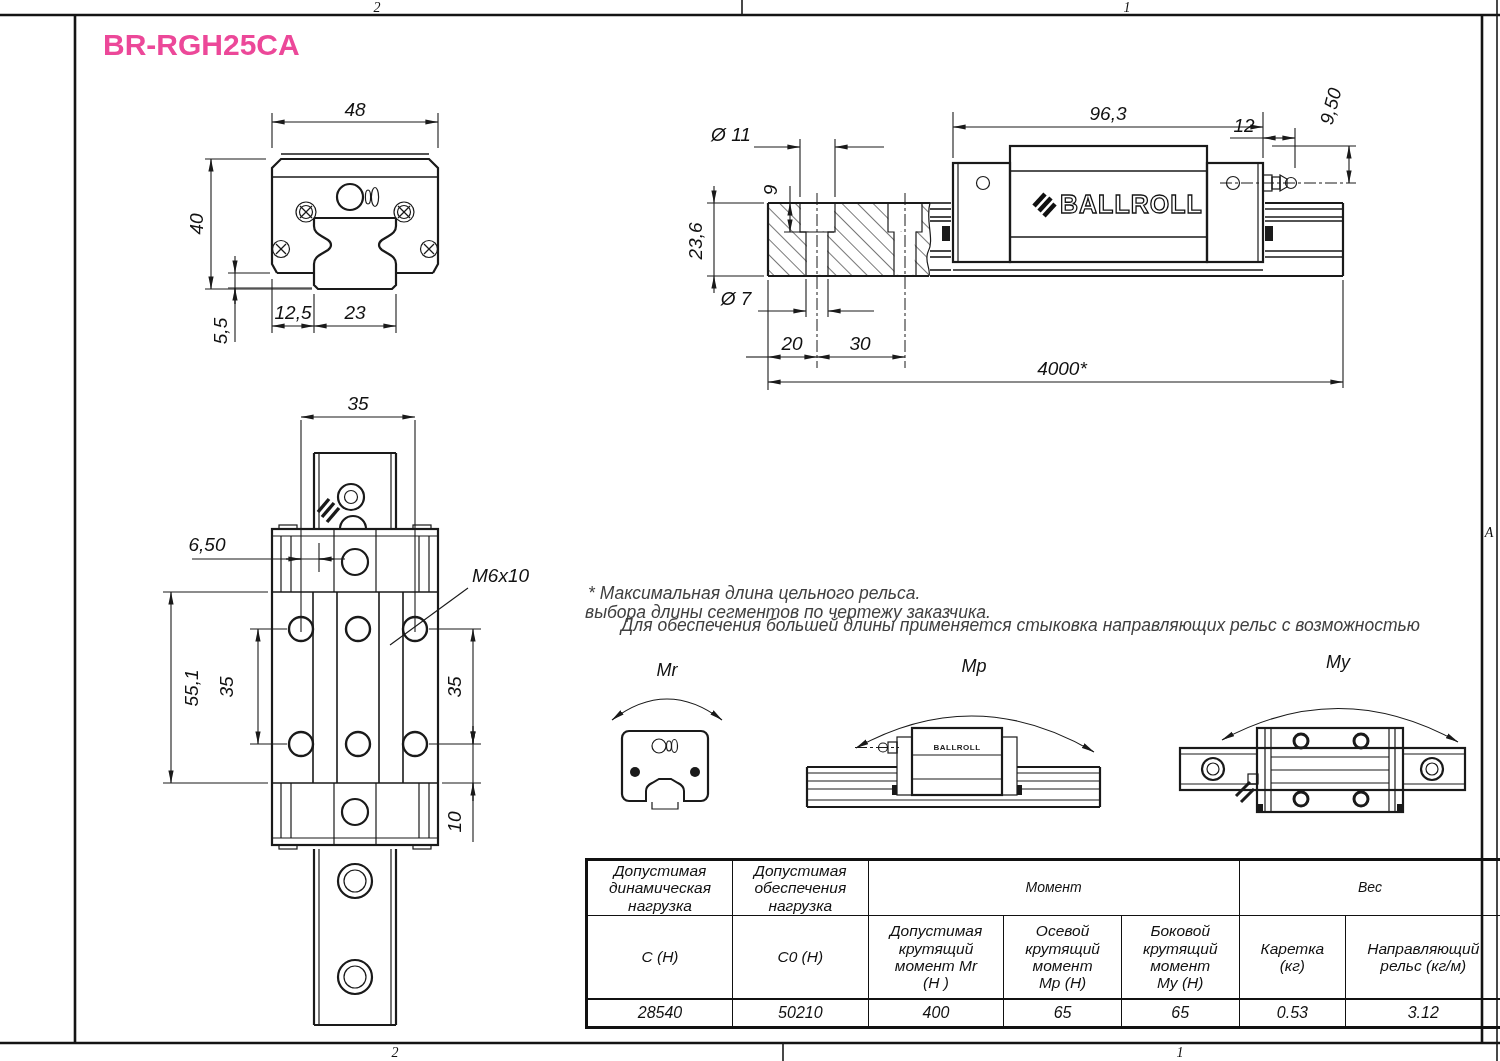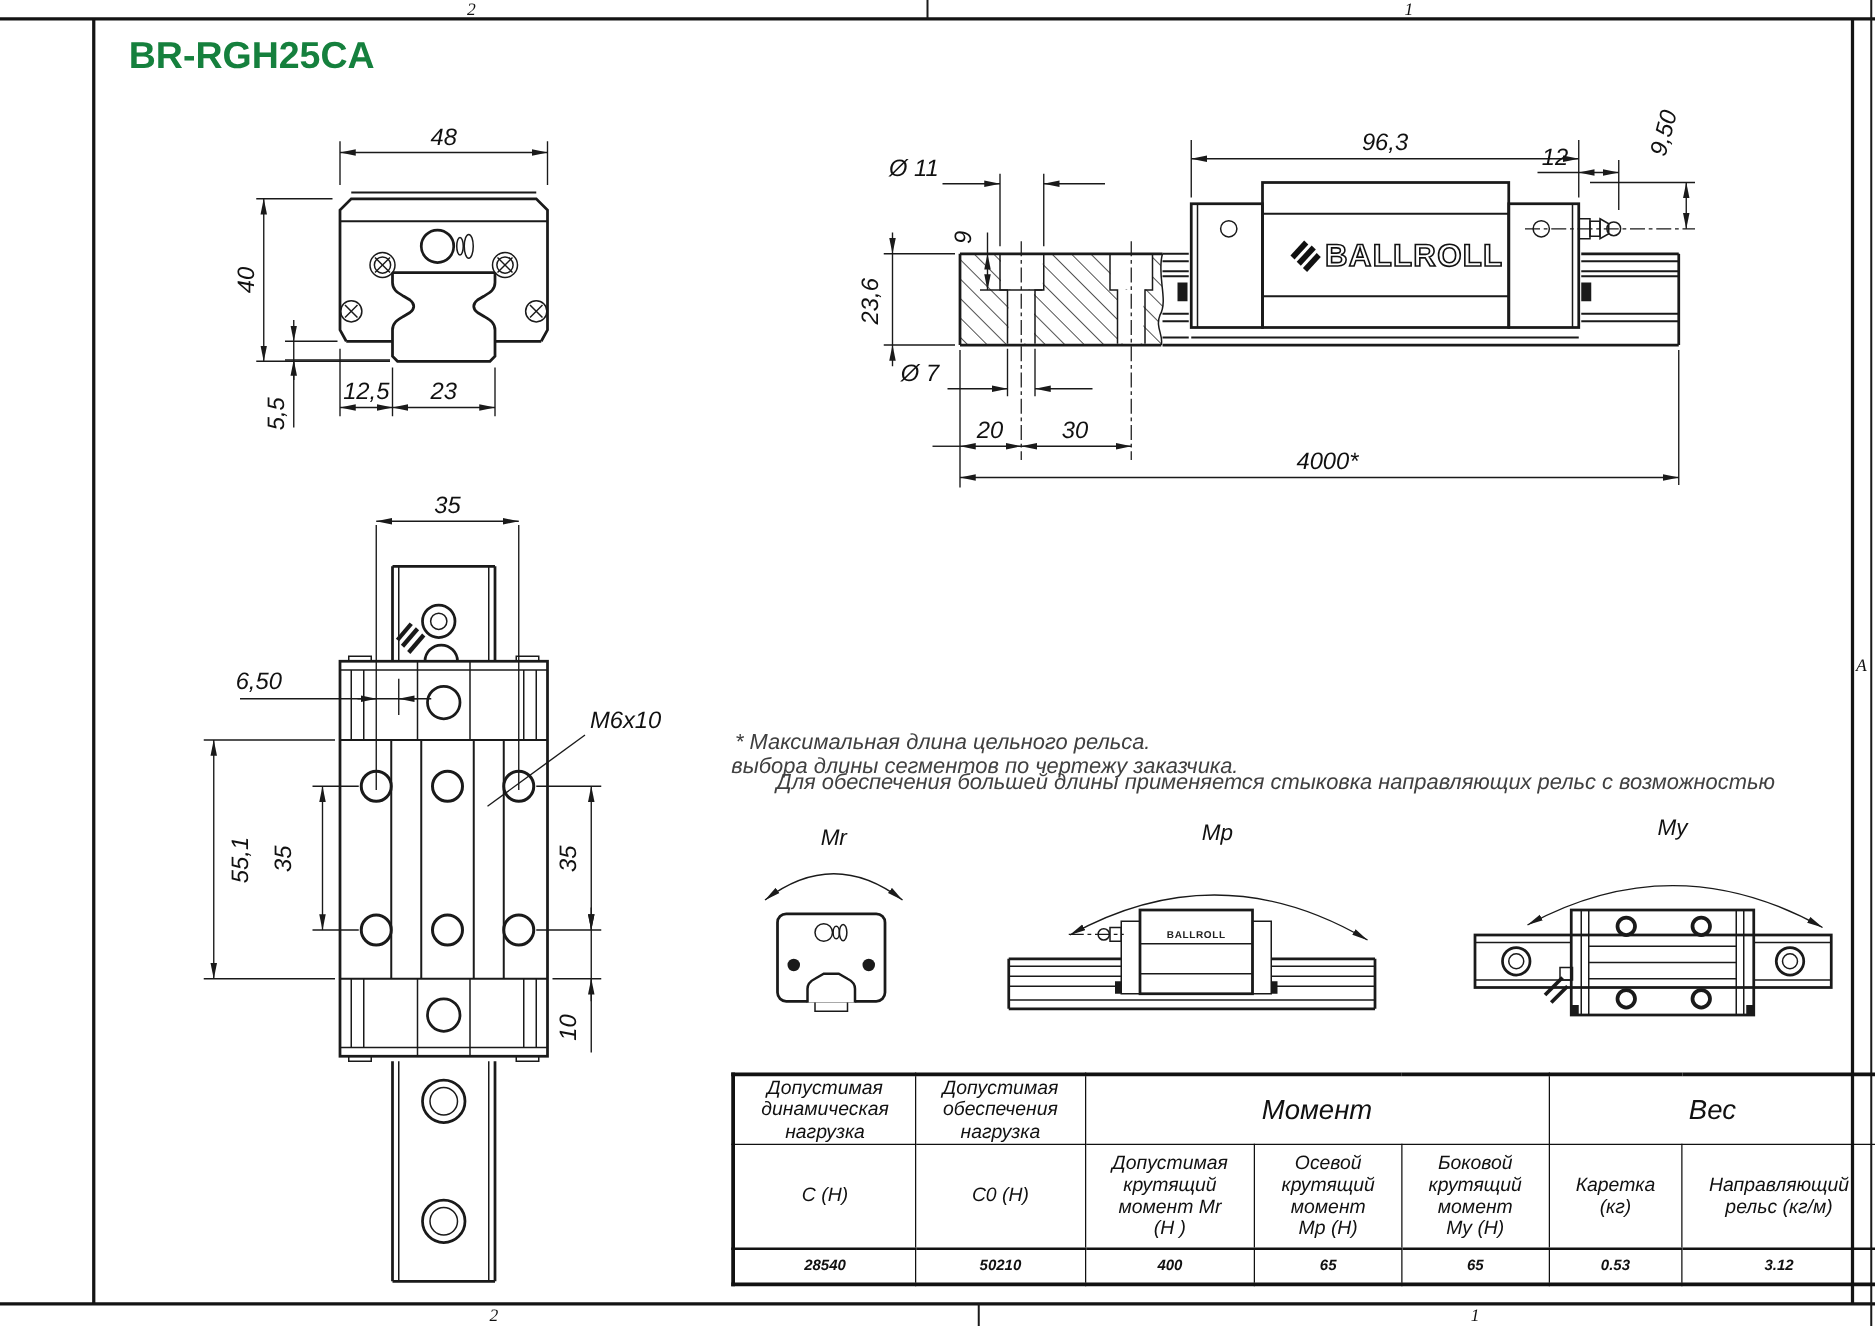--- a/index.html
+++ b/index.html
@@ -13,33 +13,33 @@
   .cl{stroke:#1a1a1a;stroke-width:1;fill:none;stroke-dasharray:12 3 3 3;}
   .fr{stroke:#141414;stroke-width:2.6;fill:none;}
   .hatchfill{fill:url(#hatch);stroke:none;}
   .wh{fill:#fff;stroke:none;}
   .blk{fill:#1a1a1a;stroke:none;}
   text.d{font:italic 19px "Liberation Sans",sans-serif;fill:#111;}
   text.zone{font:italic 14px "Liberation Serif",serif;fill:#111;}
   text.mom{font:italic 18px "Liberation Sans",sans-serif;fill:#111;}
   text.logoTxt{font:bold 25px "Liberation Sans",sans-serif;fill:#fff;stroke:#111;stroke-width:1.3px;letter-spacing:1px;}
   text.logoTiny{font:bold 8px "Liberation Sans",sans-serif;fill:#222;letter-spacing:.5px;}
-  #title{position:absolute;left:103px;top:28px;font:bold 30px "Liberation Sans",sans-serif;color:#15803d;}
+  #title{position:absolute;left:103px;top:28px;font:bold 30px "Liberation Sans",sans-serif;color:#ec4899;}
   .note{position:absolute;font:italic 17.5px "Liberation Sans",sans-serif;color:#404040;white-space:nowrap;}
   #note1{left:588px;top:583px;}
   #note2{left:585px;top:615px;margin-left:36px;}
   #note3{left:585px;top:602px;}
   #spec{position:absolute;left:585px;top:858px;border-collapse:collapse;table-layout:fixed;
         font:italic 15.5px "Liberation Sans",sans-serif;color:#111;}
   #spec td{border:1.4px solid #111;text-align:center;vertical-align:middle;padding:1px 21px;line-height:1.12;}
   #spec{border:3px solid #111;}
-  #spec tr.vals td{border-top:2.6px solid #111;font-size:12px;height:24px;font-weight:bold;}
+  #spec tr.vals td{border-top:2.6px solid #111;font-size:16px;height:24px;}
   #spec tr.h1 td{height:52px;}
   #spec tr.h2 td{height:80px;font-size:15.5px;}
-  #spec td.big{font-size:22px;}
+  #spec td.big{font-size:14px;}
 </style>
 </head>
 <body>
 
 <div id="sheet">
 
 <svg id="drawing" width="1500" height="1061" viewBox="0 0 1500 1061">
   <defs>
     <pattern id="hatch" patternUnits="userSpaceOnUse" width="11" height="11" patternTransform="rotate(-45)">
       <line x1="0" y1="0" x2="0" y2="11" stroke="#1a1a1a" stroke-width="1.2"></line>

